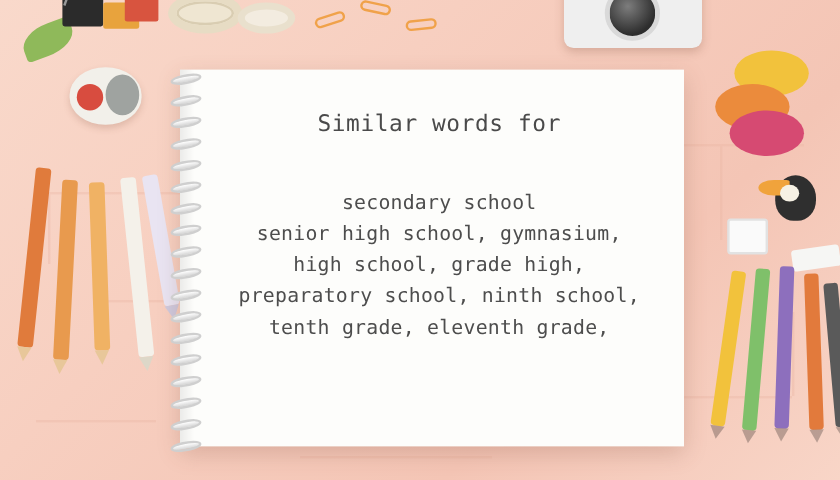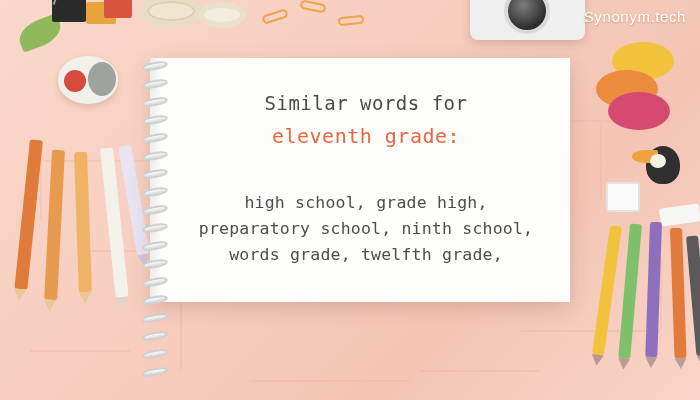--- a/index.html
+++ b/index.html
@@ -28,21 +28,21 @@
   }
   .circuit i {
     position: absolute;
     background: #eab5a3;
   }
 
   
   .notebook {
     position: absolute;
     left: 150px; top: 58px;
-    width: 420px; height: 244px;
+    width: 420px; height: 314px;
     background: #fdfdfb;
     box-shadow: 0 6px 18px rgba(120,70,50,.22);
   }
   .notebook:before {
     content:"";
     position:absolute; left:0; top:0; bottom:0; width:12px;
     background: linear-gradient(90deg, rgba(0,0,0,.07), rgba(0,0,0,0));
   }
   .spiral {
     position: absolute;
@@ -336,25 +336,26 @@
   <div class="crayon" style="left:670px;top:228px;height:130px;background:#e27a3c;transform:rotate(-2deg);">
       <div class="tip"></div>
     </div>
   <div class="crayon" style="left:686px;top:236px;height:120px;background:#5a5a5a;transform:rotate(-5deg);">
       <div class="tip"></div>
     </div>
 
   <div class="notebook">
     <div class="page-inner">
       <div class="title-line1">Similar words for</div>
-      <div class="title-line2">eleventh grade:</div>
       <div class="words">
+        <div>secondary school</div>
+        <div>senior high school, gymnasium,</div>
         <div>high school, grade high,</div>
         <div>preparatory school, ninth school,</div>
-        <div>words grade, twelfth grade,</div>
+        <div>tenth grade, eleventh grade,</div>
       </div>
     </div>
   </div>
 
   <div class="spiral">
     <i style="top:2px;"></i>
       <i style="top:20px;"></i>
       <i style="top:38px;"></i>
     <i style="top:56px;"></i>
       <i style="top:74px;"></i>
@@ -366,15 +367,14 @@
       <i style="top:182px;"></i>
       <i style="top:200px;"></i>
     <i style="top:218px;"></i>
       <i style="top:236px;"></i>
       <i style="top:254px;"></i>
     <i style="top:272px;"></i>
       <i style="top:290px;"></i>
       <i style="top:308px;"></i>
   </div>
 
-  <div class="brand">Synonym.tech</div>
 
 </div>
 
 </body></html>

